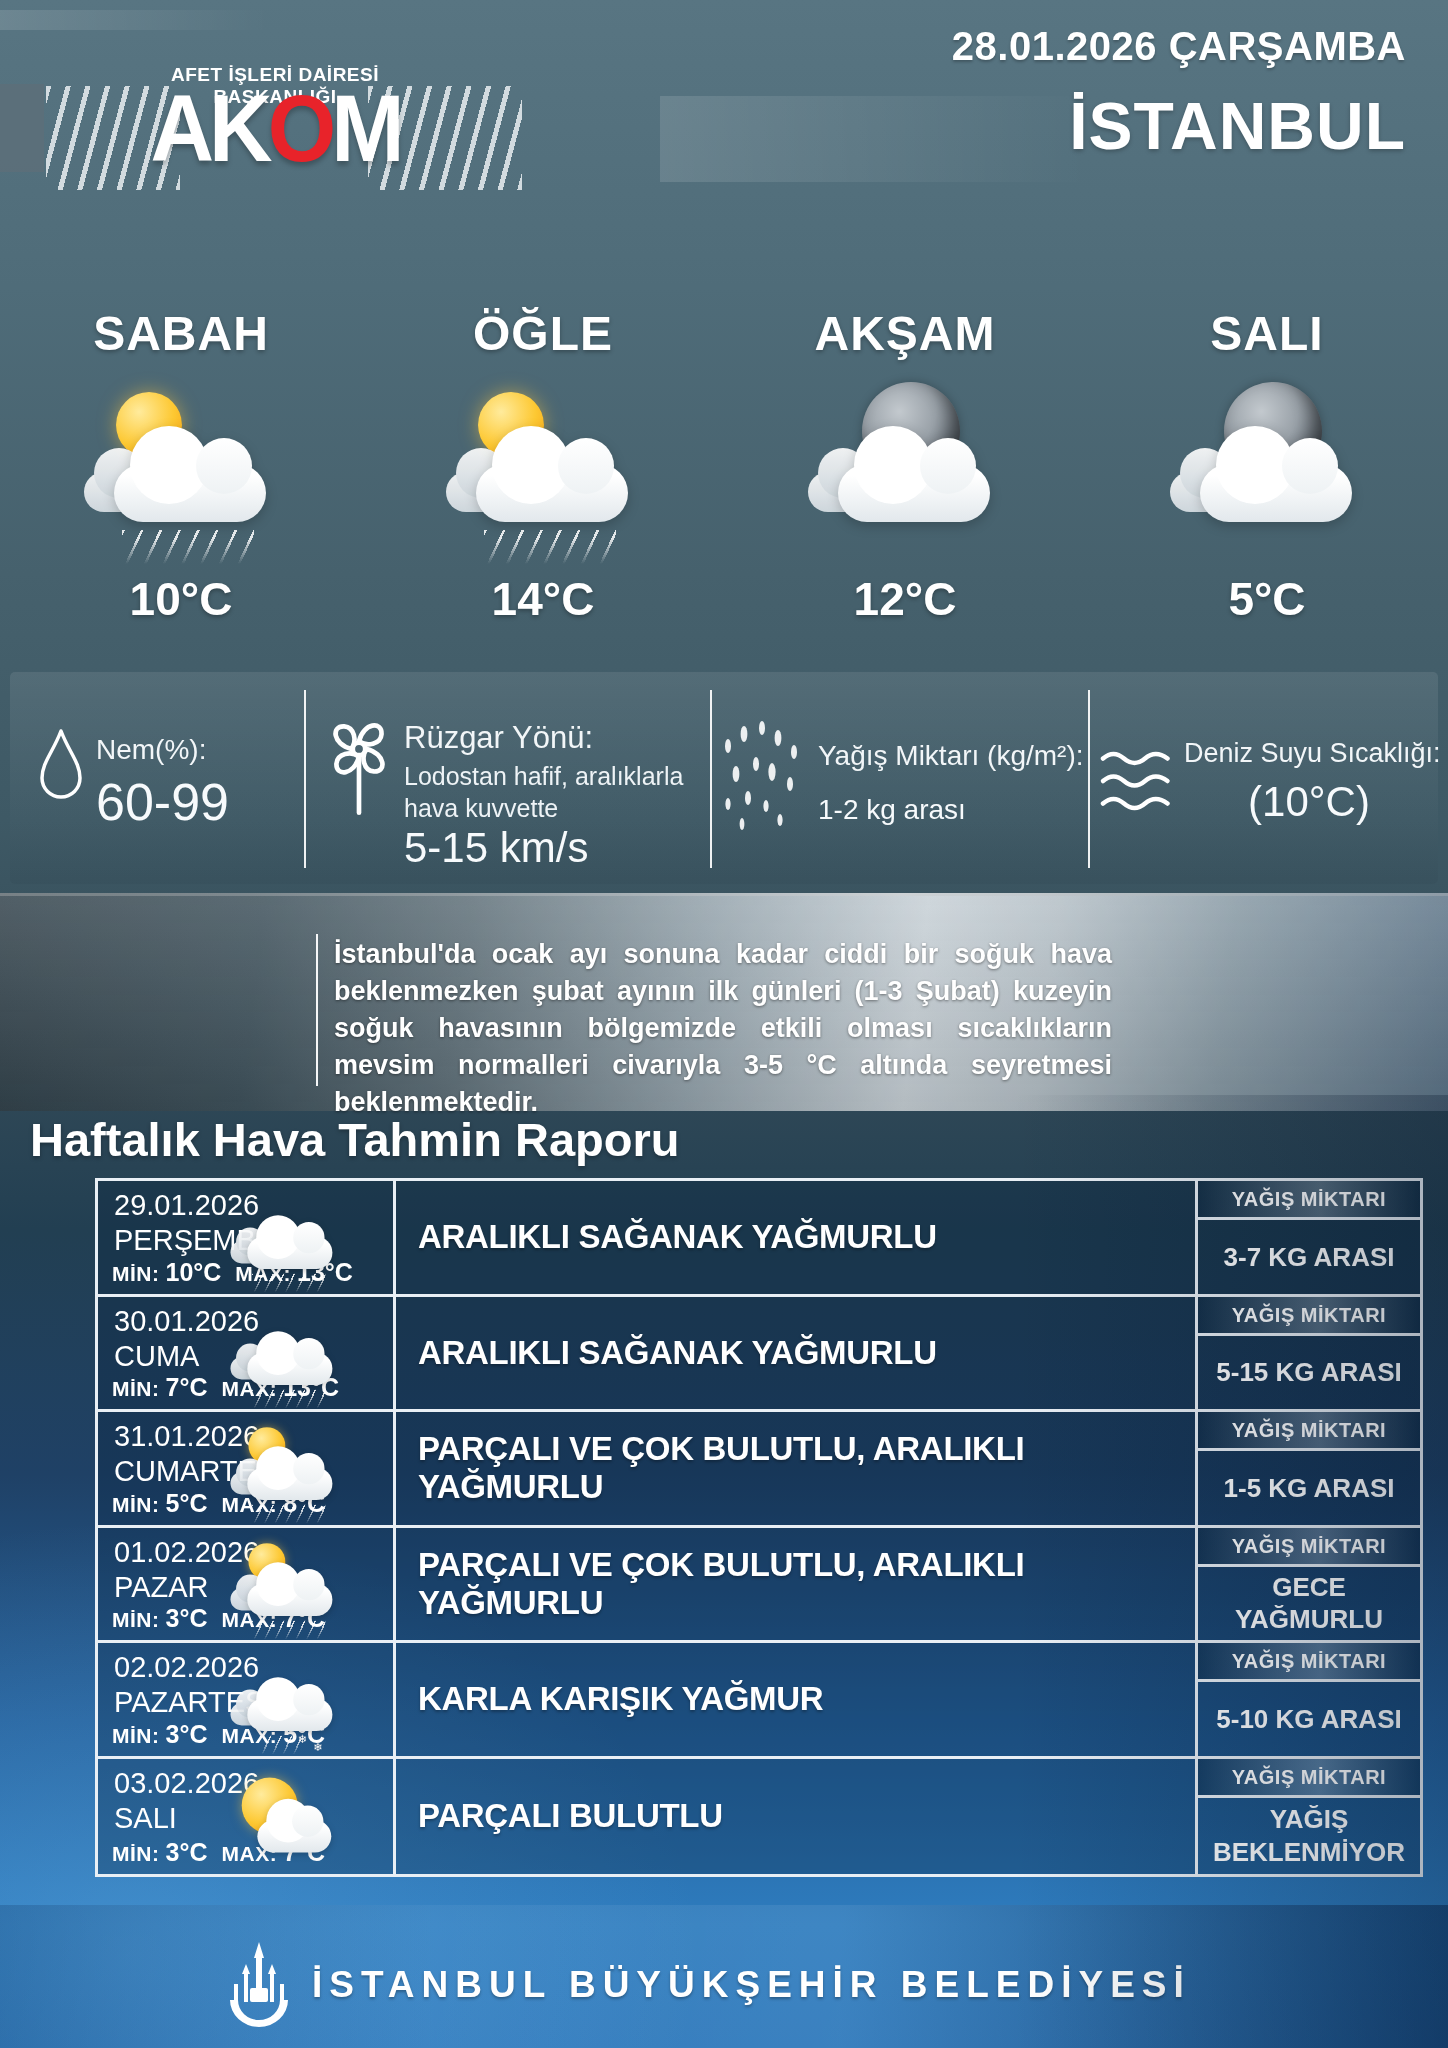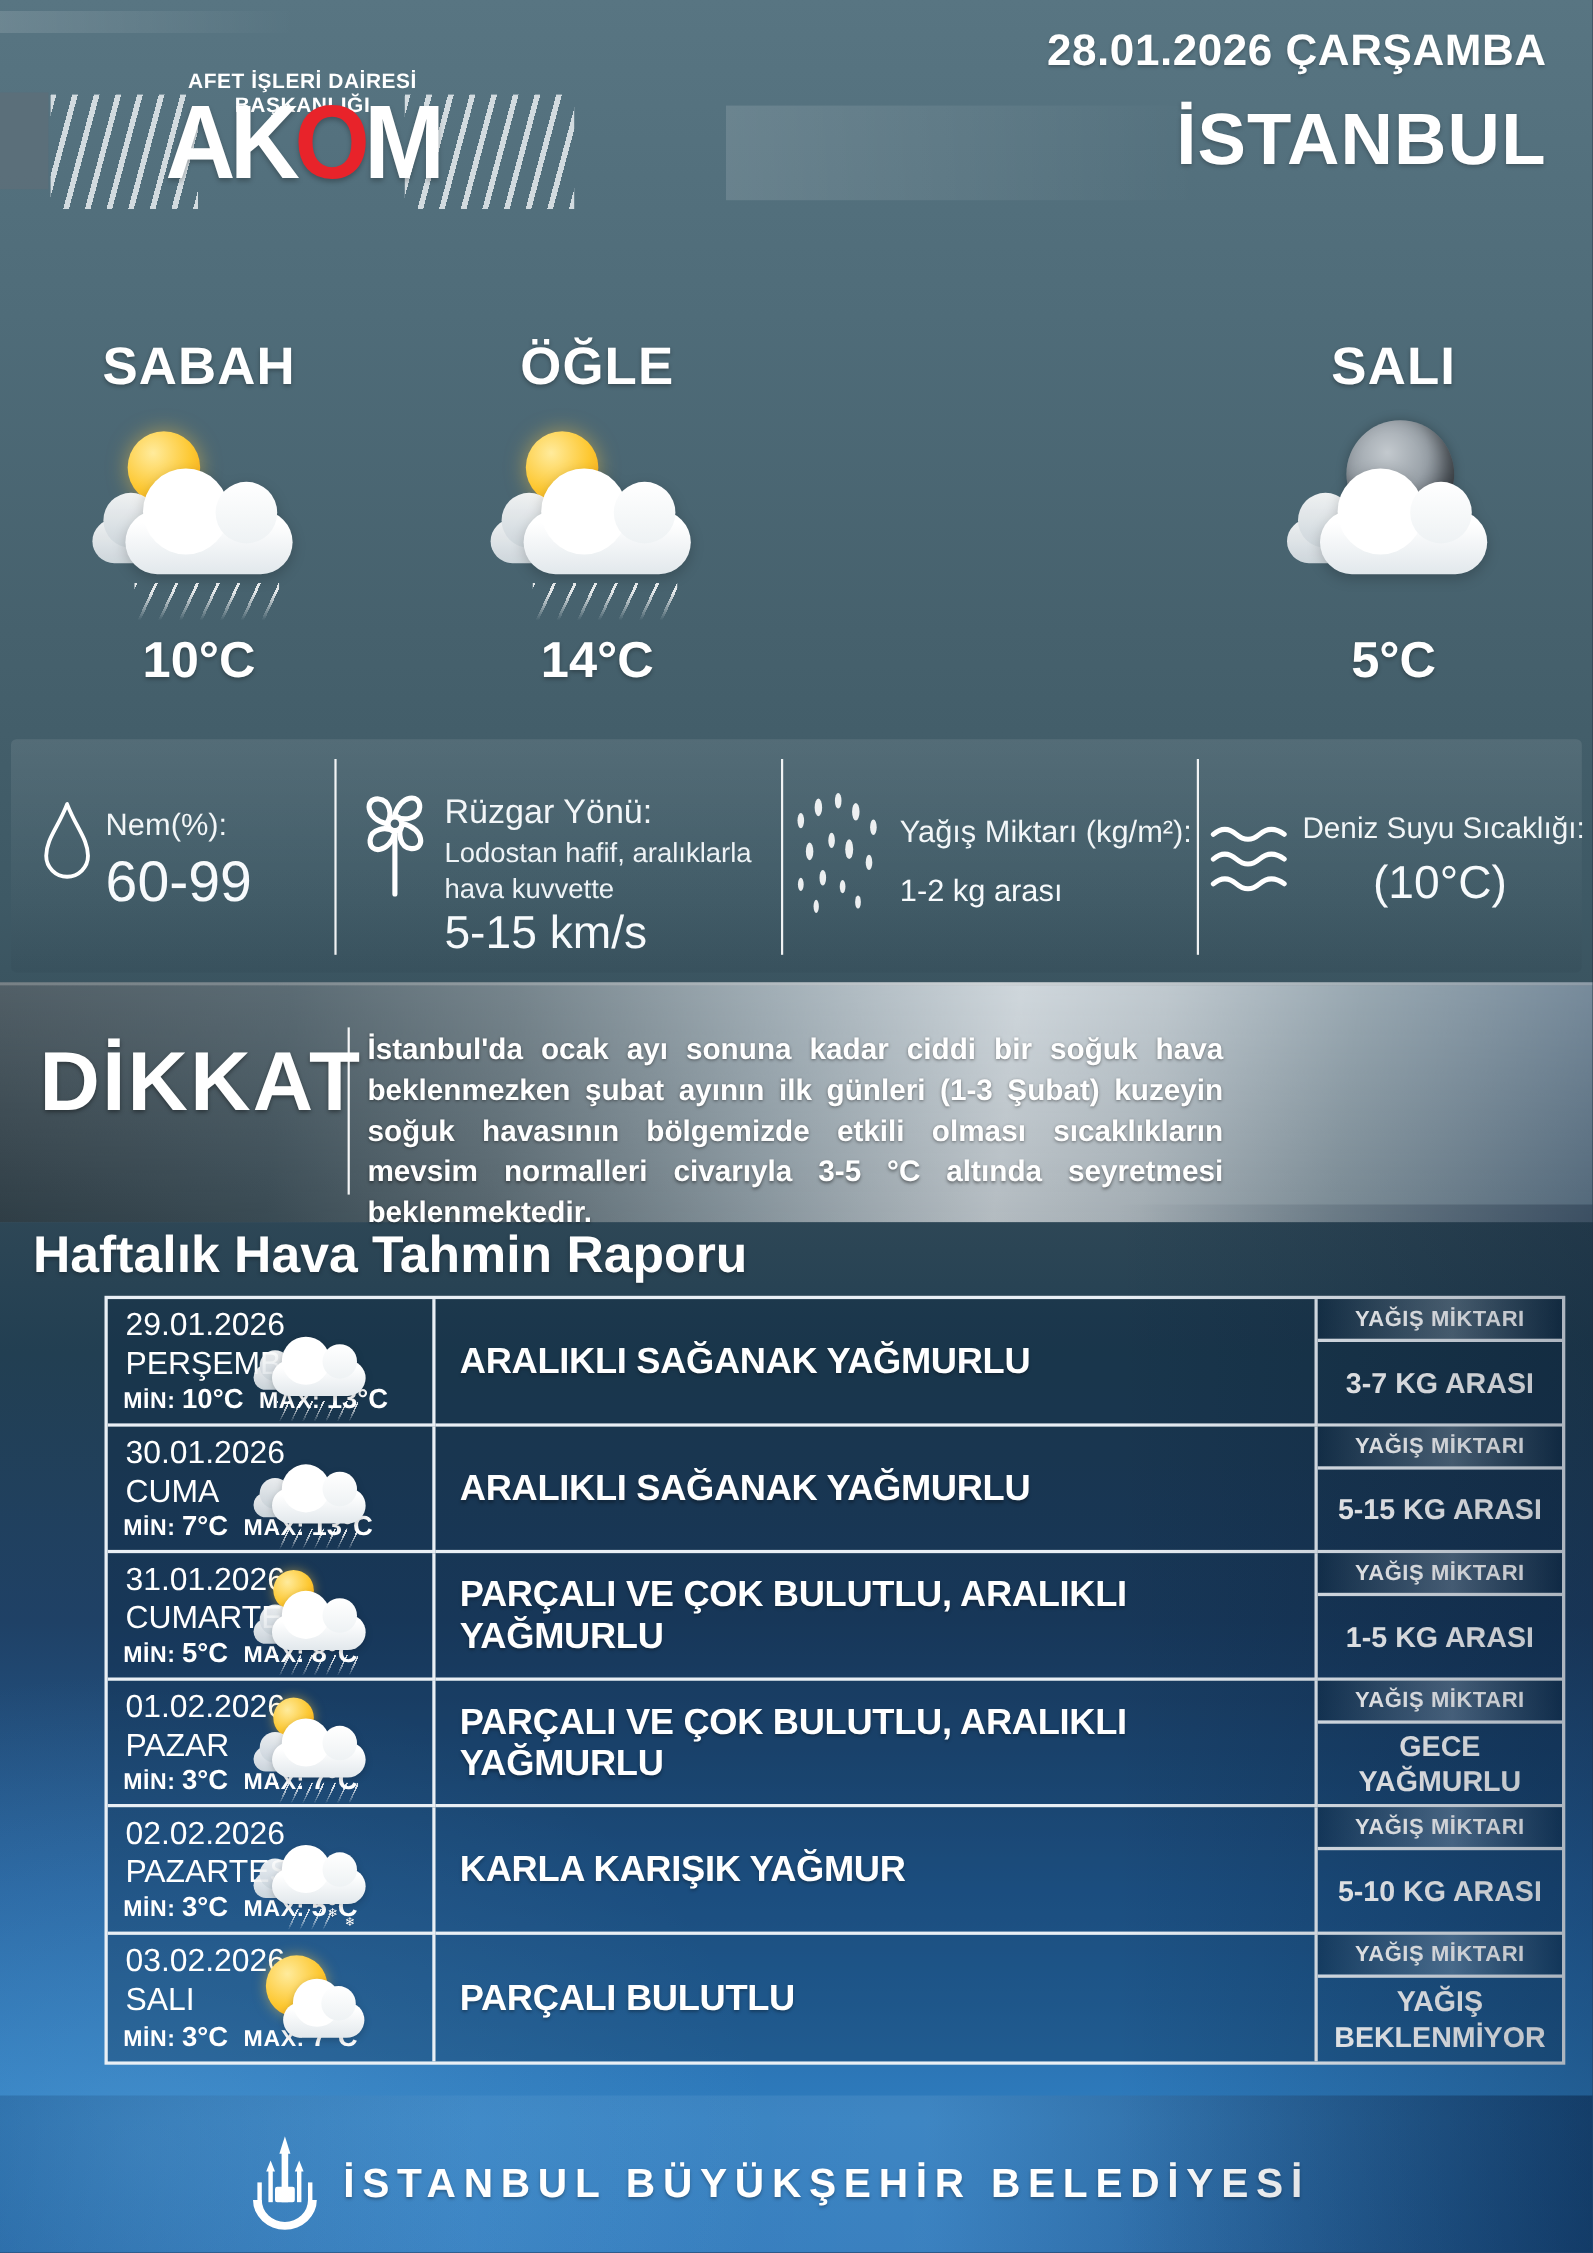--- a/index.html
+++ b/index.html
@@ -170,20 +170,29 @@
   <div class="abs pcol" style="left:362px;">
     <div class="abs plabel">ÖĞLE</div>
     <div class="wicon t-sun-cloud-rain" style="left:76px;top:72px;">
       <i class="sun"></i>
       <i class="cloudb"></i>
       <i class="cloud"></i>
       <i class="rain"></i>
     </div>
     <div class="abs ptemp">14°C</div>
   </div>
+  <div class="abs pcol" style="left:724px;">
+    <div class="abs plabel">AKŞAM</div>
+    <div class="wicon t-moon-cloud" style="left:76px;top:72px;">
+      <i class="moon"></i>
+      <i class="cloudb"></i>
+      <i class="cloud"></i>
+    </div>
+    <div class="abs ptemp">12°C</div>
+  </div>
   <div class="abs pcol" style="left:1086px;">
     <div class="abs plabel">SALI</div>
     <div class="wicon t-moon-cloud" style="left:76px;top:72px;">
       <i class="moon"></i>
       <i class="cloudb"></i>
       <i class="cloud"></i>
     </div>
     <div class="abs ptemp">5°C</div>
   </div>
 
@@ -244,21 +253,20 @@
     <svg class="abs micon" style="left:1098px;top:748px;" width="76" height="66" viewBox="0 0 100 88">
       <path d="M6 14 Q 20 2, 34 14 T 62 14 T 92 14" stroke-width="6"></path>
       <path d="M6 44 Q 20 32, 34 44 T 62 44 T 92 44" stroke-width="6"></path>
       <path d="M6 74 Q 20 62, 34 74 T 62 74 T 92 74" stroke-width="6"></path>
     </svg>
     <div class="abs mlabel" style="left:1184px;top:738px;font-size:27px;">Deniz Suyu Sıcaklığı:</div>
     <div class="abs mvalue" style="left:1184px;top:778px;width:250px;text-align:center;font-size:42px;">(10°C)</div>
   </div>
 
   <div class="abs warnband"></div>
-  <div class="abs warn-title">DİKKAT</div>
   <div class="abs warn-sep"></div>
   <div class="abs warn-text">İstanbul'da ocak ayı sonuna kadar ciddi bir soğuk hava beklenmezken şubat ayının ilk günleri (1-3 Şubat) kuzeyin soğuk havasının bölgemizde etkili olması sıcaklıkların mevsim normalleri civarıyla 3-5 °C altında seyretmesi beklenmektedir.</div>
 
   <div class="abs weekly-title">Haftalık Hava Tahmin Raporu</div>
 
   <div class="abs wtable">
 
     <div class="trow">
       <div class="cell cdate">
         <div class="tdate">29.01.2026</div>

